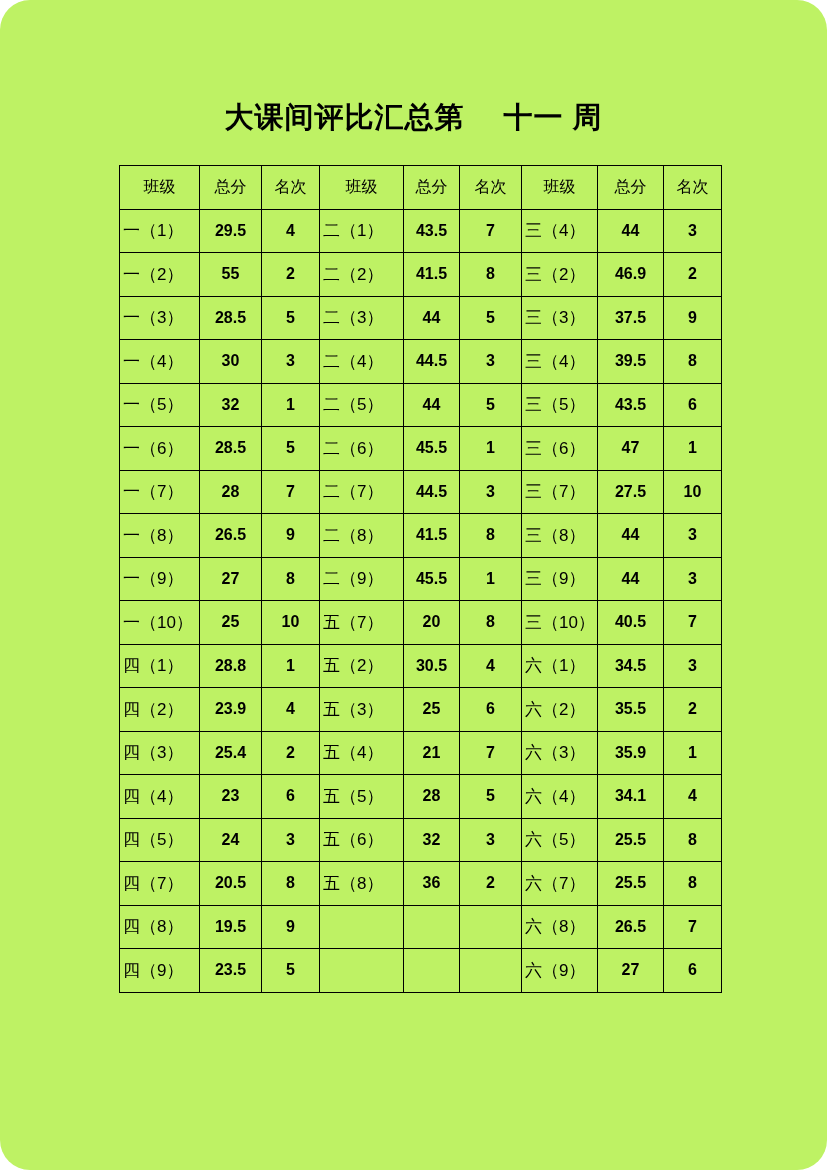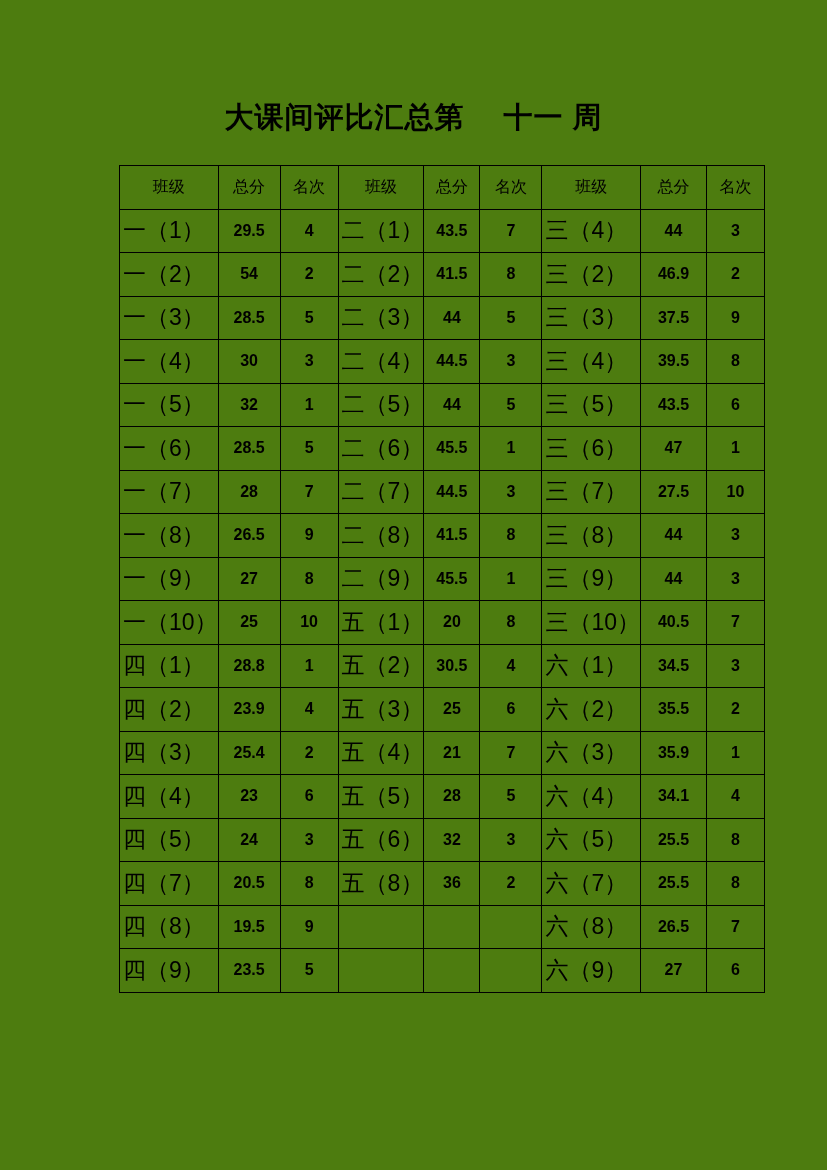--- a/index.html
+++ b/index.html
@@ -4,24 +4,25 @@
 <style>
   html, body {
     margin: 0;
     padding: 0;
     background: #ffffff;
   }
   .page {
     position: relative;
     width: 827px;
     height: 1170px;
-    background: #4d7c0f;
+    background: #bef264;
     font-family: "Liberation Sans", sans-serif;
     color: #000000;
     overflow: hidden;
+    border-radius: 30px;
   }
   .title {
     position: absolute;
     top: 98px;
     left: 0;
     width: 100%;
     text-align: center;
     font-size: 29px;
     font-weight: bold;
     letter-spacing: 1px;
@@ -41,21 +42,21 @@
     padding: 0;
     text-align: center;
     vertical-align: middle;
     overflow: hidden;
   }
   .score-table th {
     font-size: 16px;
     font-weight: normal;
   }
   .score-table td.class-cell {
-    font-size: 23px;
+    font-size: 17px;
     font-weight: normal;
     text-align: left;
     padding-left: 3px;
     white-space: nowrap;
   }
   .score-table td.num-cell {
     font-size: 16px;
     font-weight: bold;
   }
 </style>
@@ -97,21 +98,21 @@
           <td class="num-cell">4</td>
           <td class="class-cell">二（1）</td>
           <td class="num-cell">43.5</td>
           <td class="num-cell">7</td>
           <td class="class-cell">三（4）</td>
           <td class="num-cell">44</td>
           <td class="num-cell">3</td>
         </tr>
         <tr>
           <td class="class-cell">一（2）</td>
-          <td class="num-cell">54</td>
+          <td class="num-cell">55</td>
           <td class="num-cell">2</td>
           <td class="class-cell">二（2）</td>
           <td class="num-cell">41.5</td>
           <td class="num-cell">8</td>
           <td class="class-cell">三（2）</td>
           <td class="num-cell">46.9</td>
           <td class="num-cell">2</td>
         </tr>
         <tr>
           <td class="class-cell">一（3）</td>
@@ -187,21 +188,21 @@
           <td class="num-cell">45.5</td>
           <td class="num-cell">1</td>
           <td class="class-cell">三（9）</td>
           <td class="num-cell">44</td>
           <td class="num-cell">3</td>
         </tr>
         <tr>
           <td class="class-cell">一（10）</td>
           <td class="num-cell">25</td>
           <td class="num-cell">10</td>
-          <td class="class-cell">五（1）</td>
+          <td class="class-cell">五（7）</td>
           <td class="num-cell">20</td>
           <td class="num-cell">8</td>
           <td class="class-cell">三（10）</td>
           <td class="num-cell">40.5</td>
           <td class="num-cell">7</td>
         </tr>
         <tr>
           <td class="class-cell">四（1）</td>
           <td class="num-cell">28.8</td>
           <td class="num-cell">1</td>

